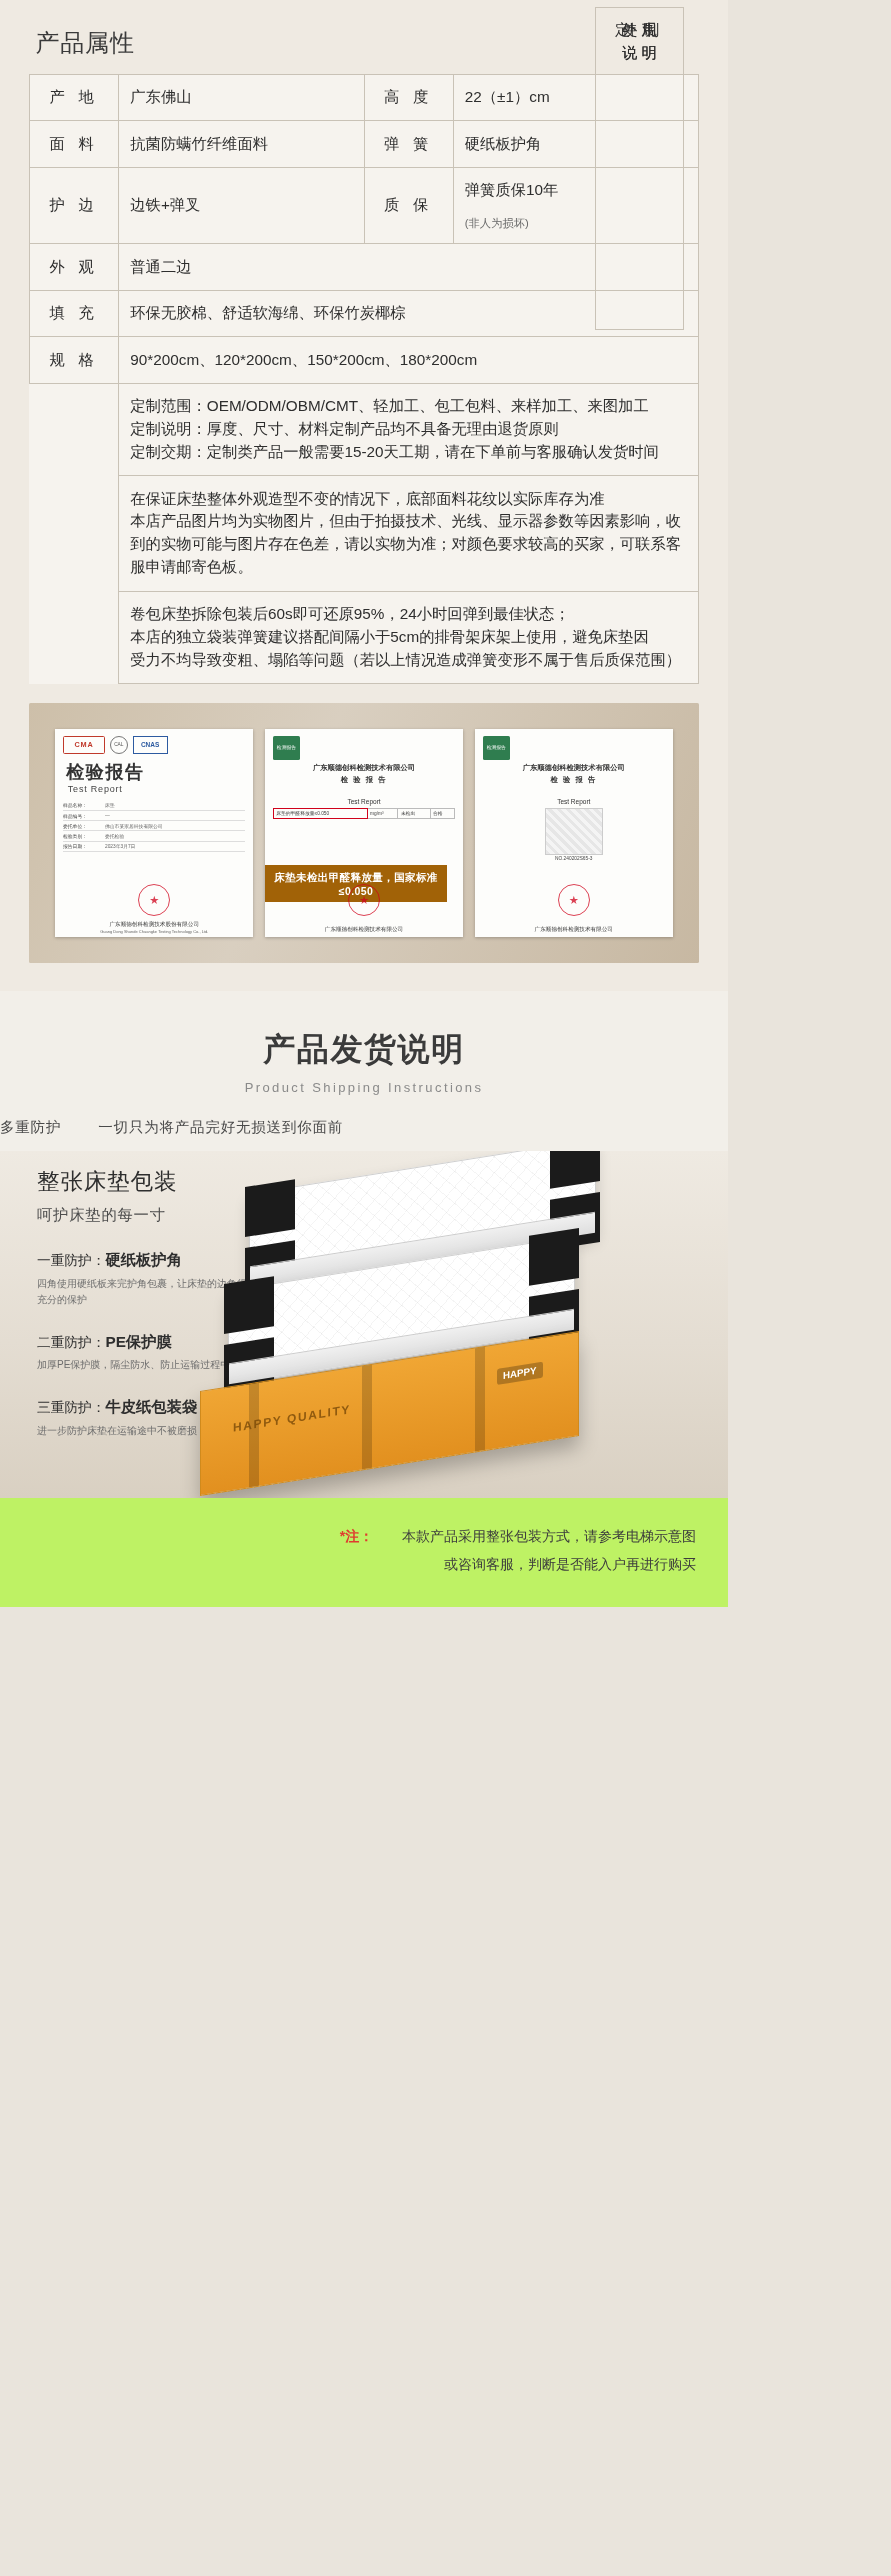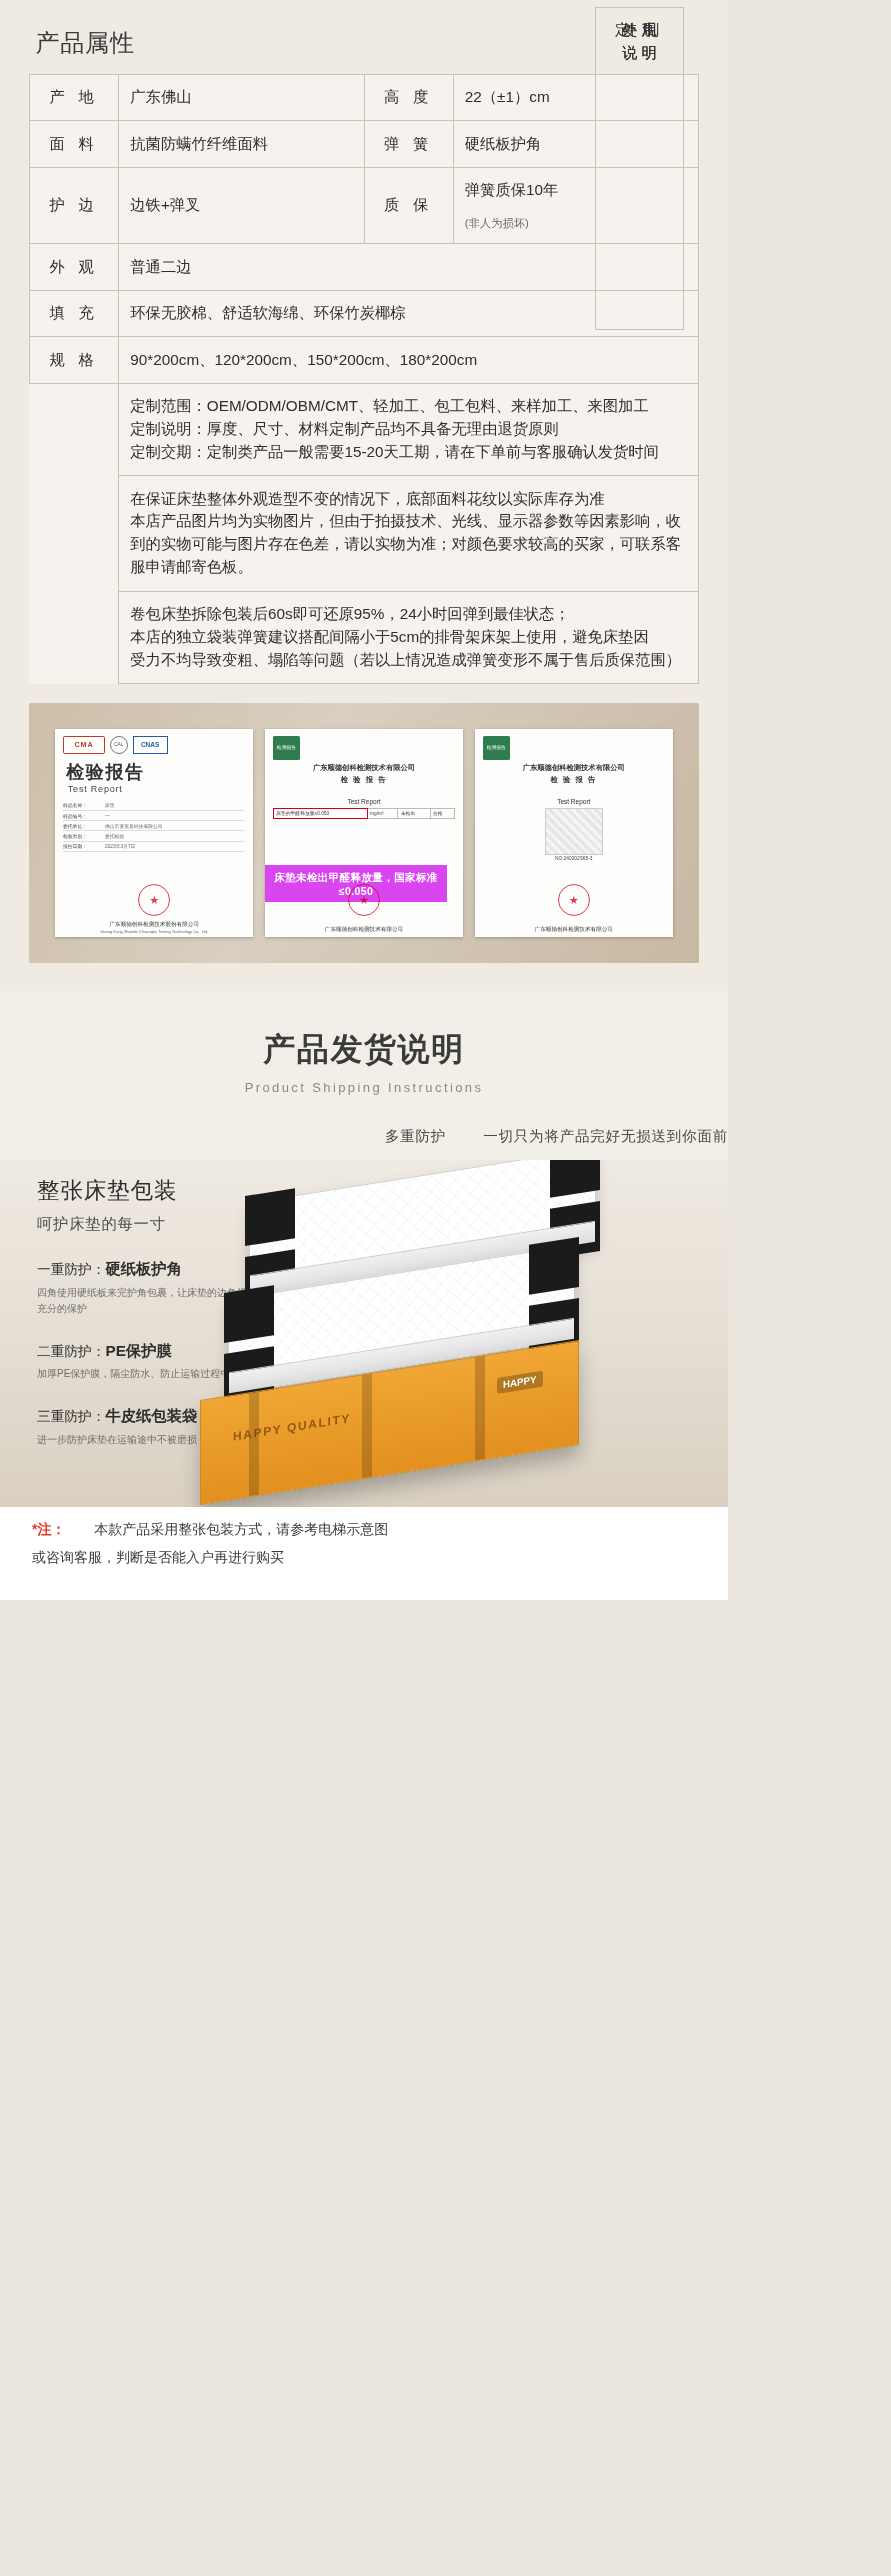--- a/index.html
+++ b/index.html
@@ -106,21 +106,21 @@
   .rpt-sub2 { font-size: 7.3px; text-align: center; font-weight: bold; letter-spacing: 1.6px; margin-bottom: 13px;}
   .rpt-lines { margin-top: 3.2px; }
   .rpt-line { display: flex; font-size: 4.8px; border-bottom: 0.8px solid #ddd; padding: 1.6px 0; }
   .rpt-line .k { width: 42px; color: #444; }
   .rpt-line .v { flex: 1; color: #666; }
   .rpt-table { width: 100%; border-collapse: collapse; margin-top: 3.2px; }
   .rpt-table td { border: 0.8px solid #bbb; font-size: 4.8px; padding: 1.6px 2.4px; color: #444; }
   .rpt-hl { border: 1.6px solid #d0021b !important; }
   .rpt-banner {
     position: absolute; left: 0; right: 16px; bottom: 35px;
-    background: #d946ef; color: #fff; font-size: 10.5px; font-weight: bold;
+    background: #a16207; color: #fff; font-size: 10.5px; font-weight: bold;
     text-align: center; padding: 5.6px 0; letter-spacing: 0.4px;
   }
   .rpt-stamp {
     position: absolute; bottom: 21px; left: 50%; transform: translateX(-50%);
     width: 32px; height: 32px; border: 1.6px solid #d0021b; border-radius: 50%;
     color: #d0021b; font-size: 11.3px; display: flex; align-items: center; justify-content: center;
     opacity: .75;
   }
   .rpt-foot {
     position: absolute; bottom: 3.2px; left: 0; right: 0; text-align: center;
@@ -148,24 +148,24 @@
     letter-spacing: 1.6px;
   }
   .ship-title-en {
     text-align: center;
     font-size: 13px;
     color: #8a8a8a;
     letter-spacing: 2.4px;
     margin-top: 8px;
   }
   .ship-sub {
-    text-align: right;
+    text-align: left;
     font-size: 14.5px;
     color: #4a4a4a;
-    margin-top: 32px;
+    margin-top: 23px;
     letter-spacing: 0.8px;
   }
   .ship-sub .gap { display: inline-block; width: 27.4px; }
 
   .ship-body {
     position: relative;
     height: 347px;
     margin-top: 14.5px;
     background: linear-gradient(180deg, #efeae2 0%, #e4ddd2 55%, #d9d0c2 100%);
     overflow: hidden;
@@ -224,23 +224,23 @@
     position: absolute; left: 32px; top: 34px; color: #7a4a08; font-weight: bold;
     font-size: 12px; letter-spacing: 1.6px; opacity: .8;
   }
   .box-badge {
     position: absolute; right: 35px; top: 24px; color: #fff; font-size: 9.7px;
     font-weight: bold; background: rgba(0,0,0,.25); padding: 2.4px 6.5px; border-radius: 2.4px;
   }
 
   
   .note {
-    background: #ffffff;
-    padding: 8px 32px 29px 32px;
-    text-align: left;
+    background: #bef264;
+    padding: 24px 32px 29px 32px;
+    text-align: right;
     font-size: 14px;
     color: #3c3c3c;
     line-height: 2;
   }
   .note .star { color: #e03a2f; font-weight: bold; }
   .note .gap { display: inline-block; width: 21px; }
 </style>
 </head>
 <body>
 

